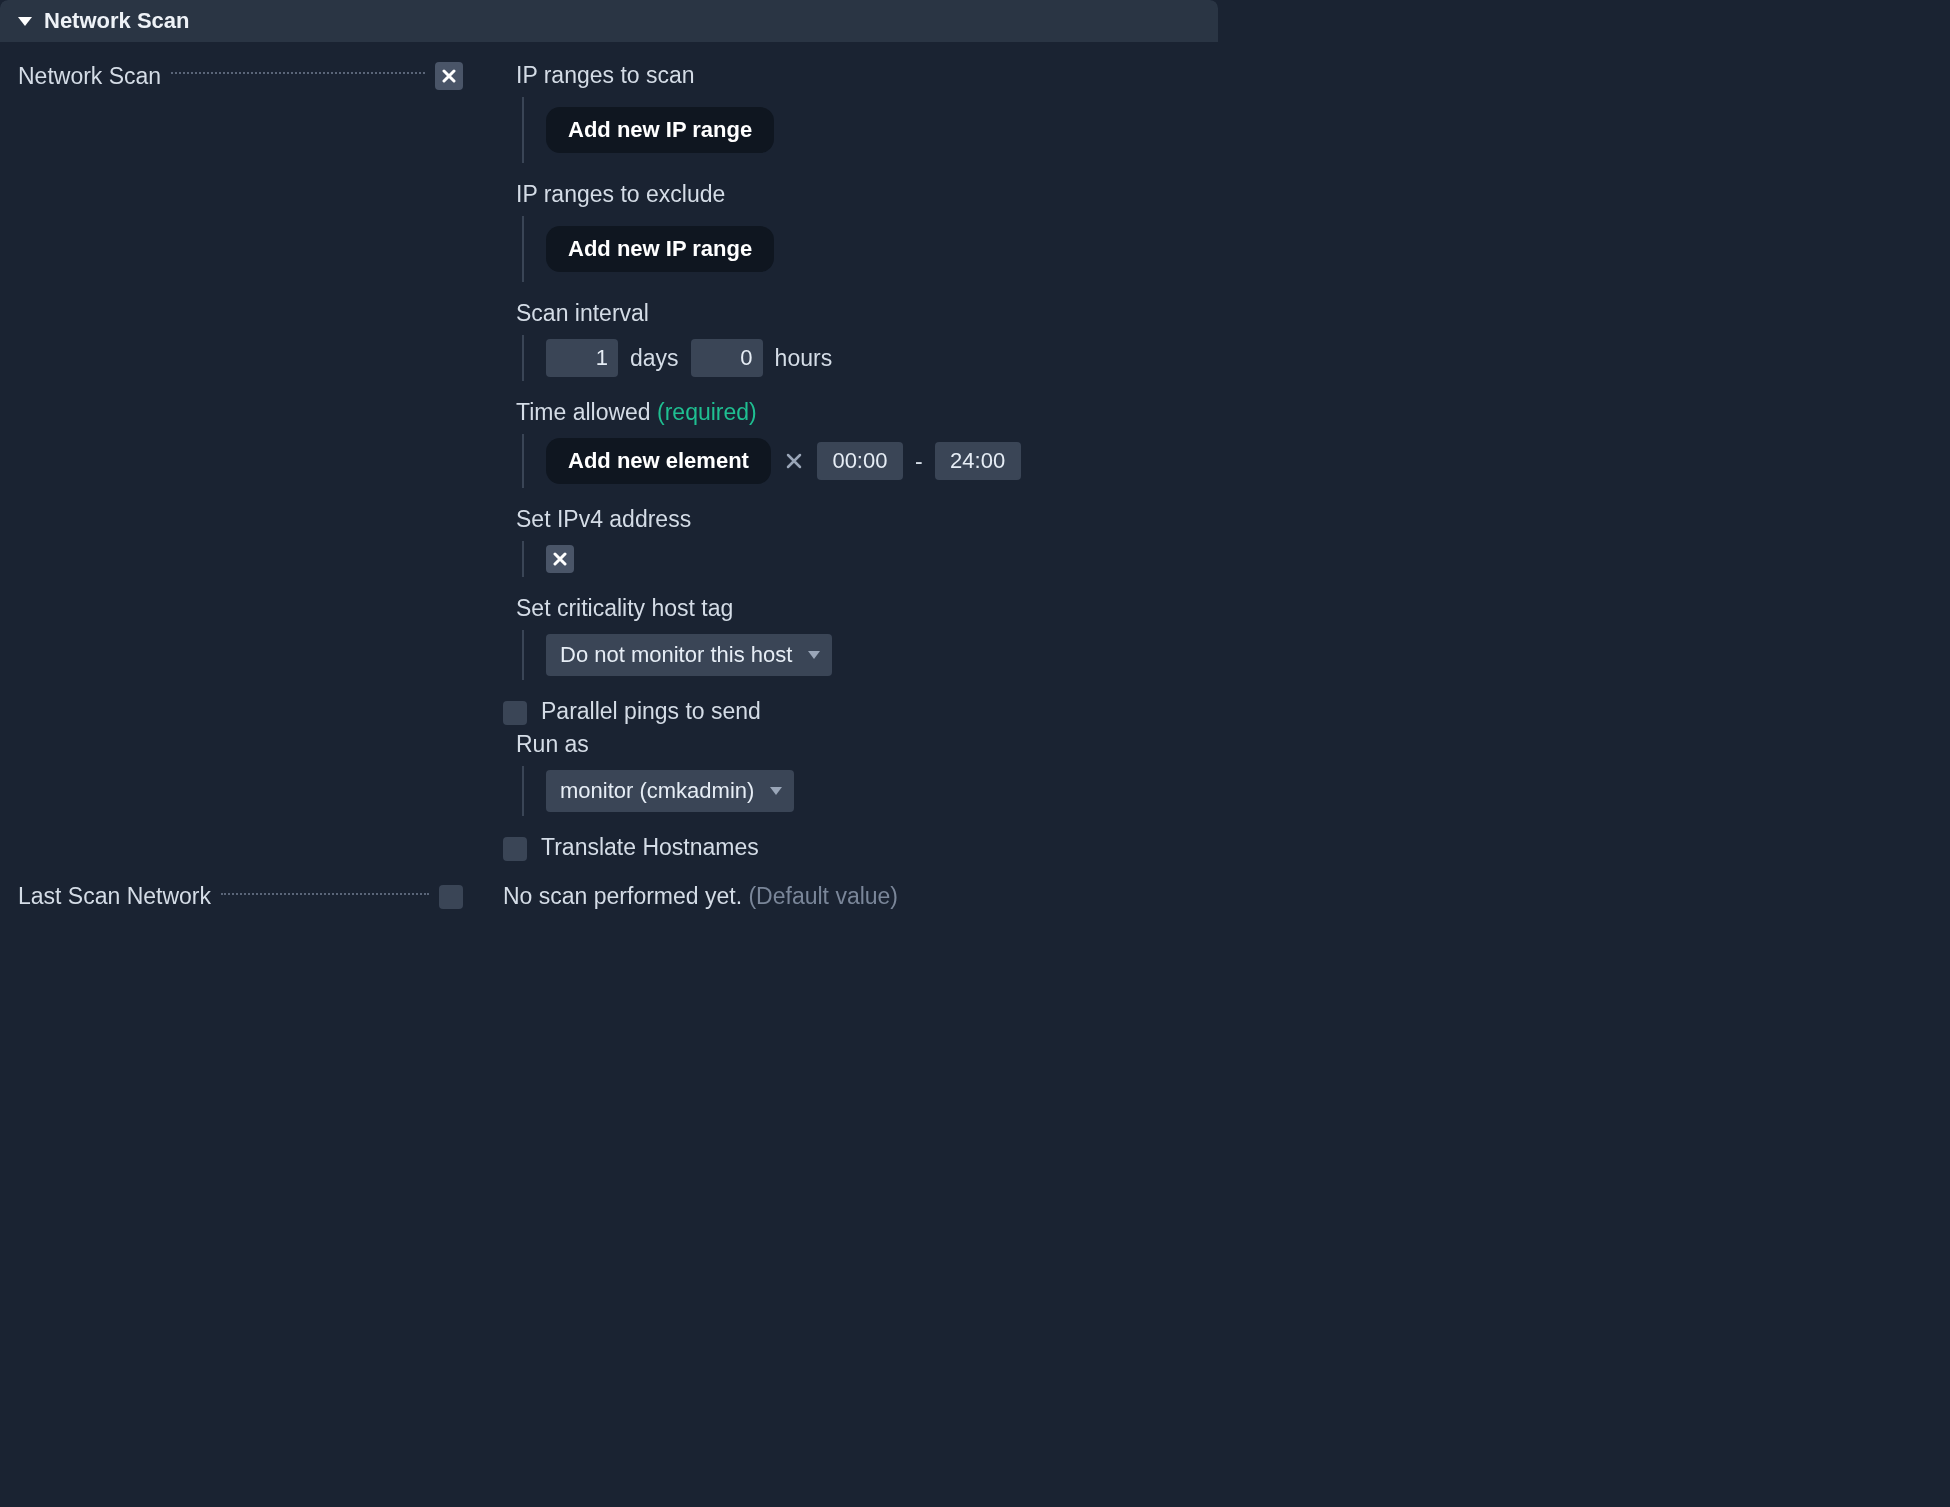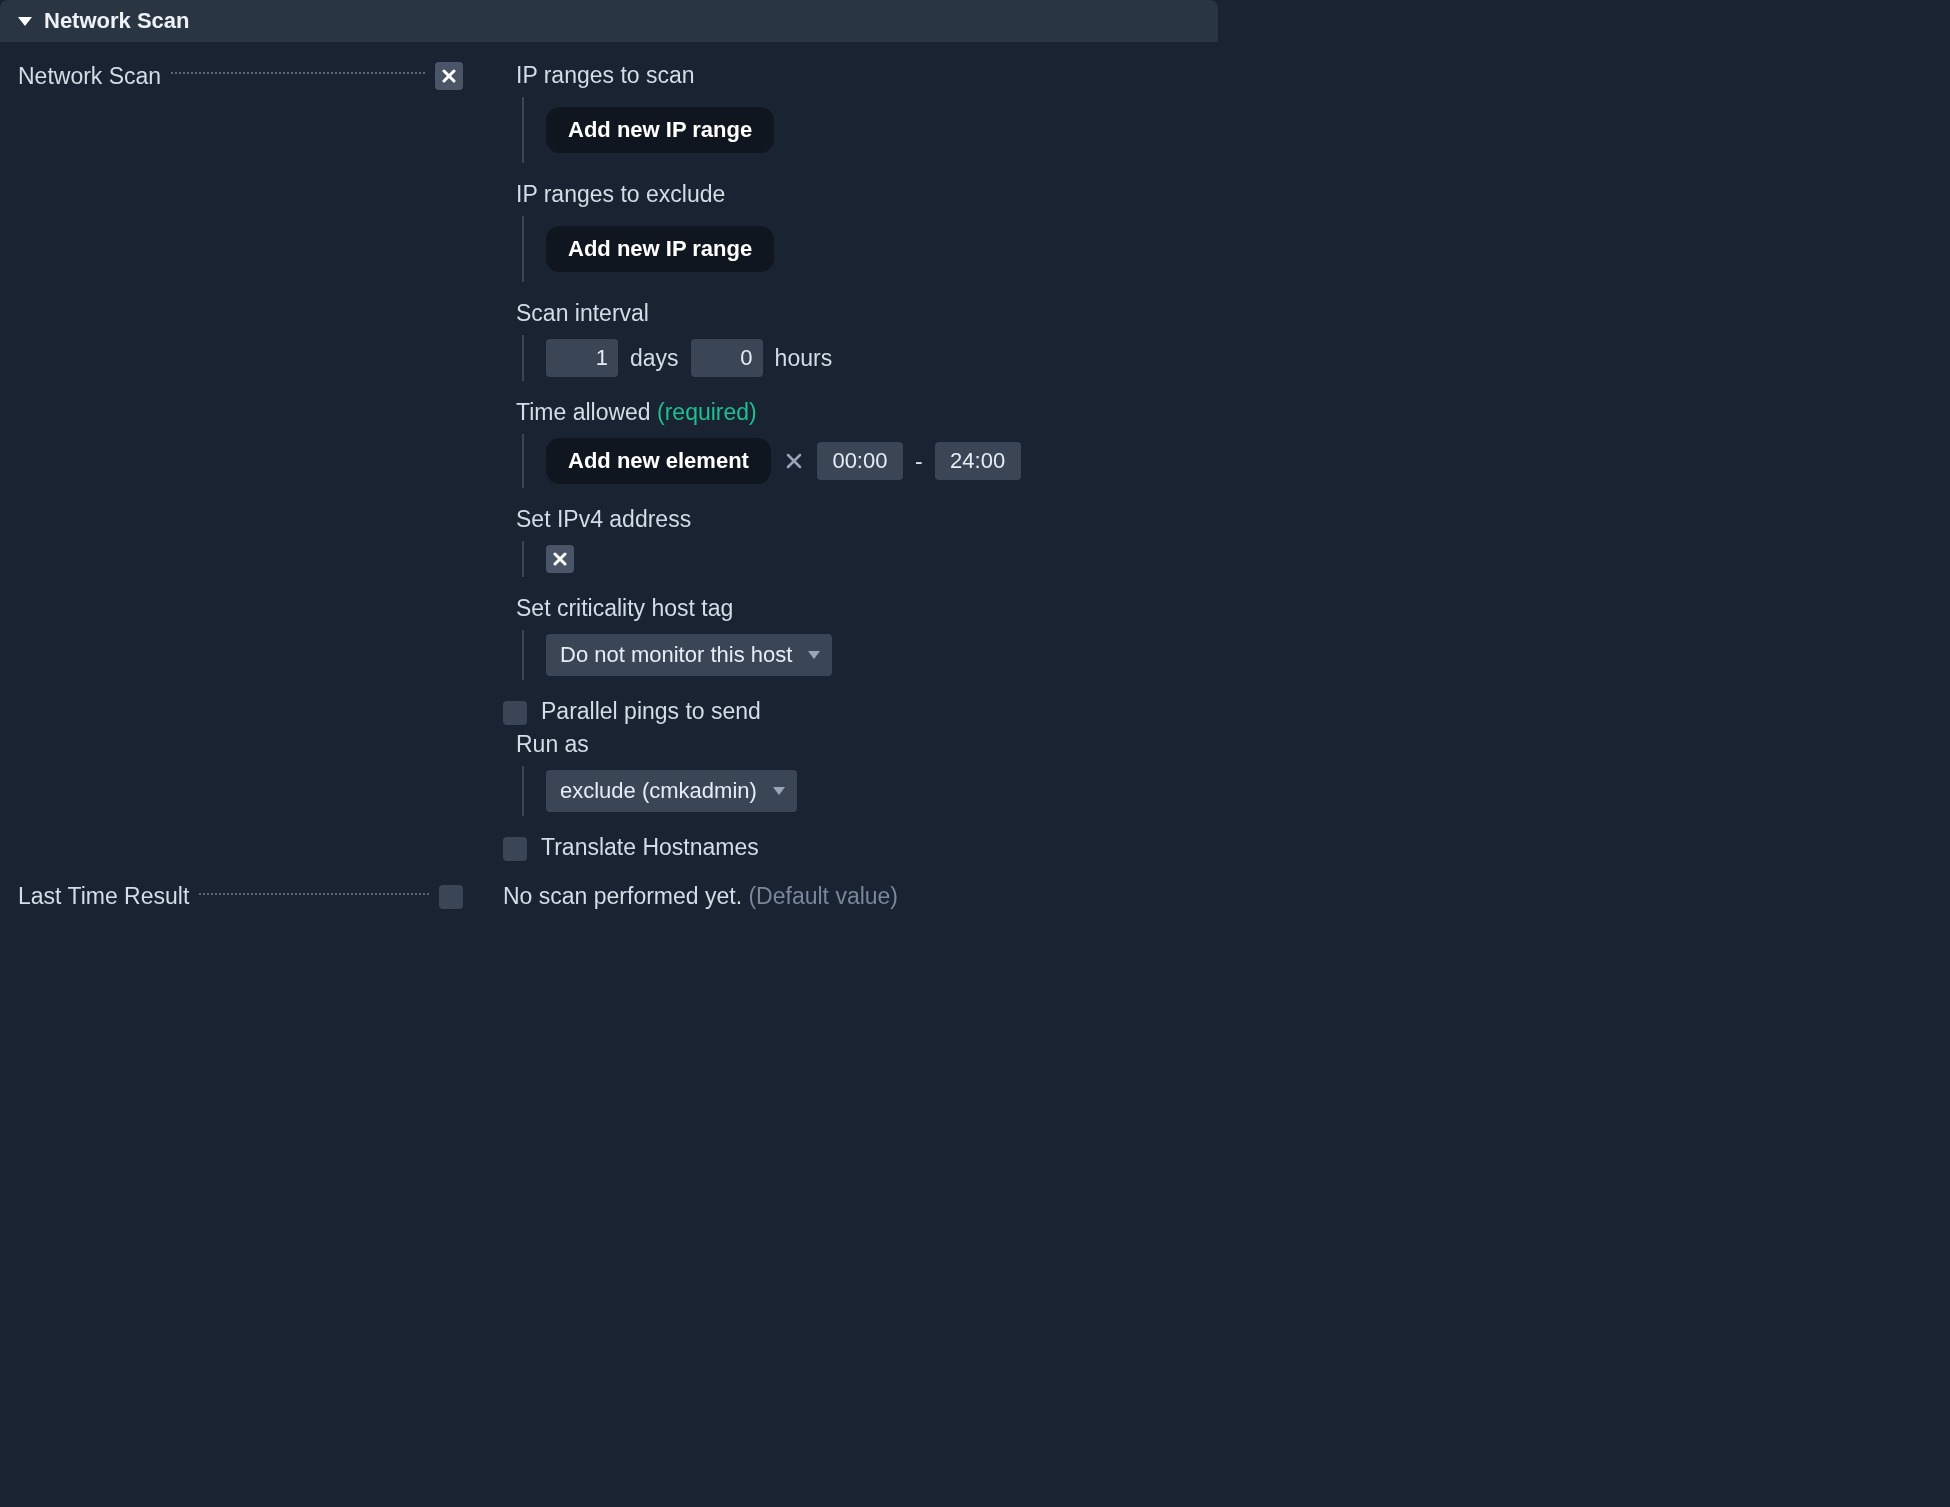--- a/index.html
+++ b/index.html
@@ -232,37 +232,37 @@
 
     <div class="checkbox-row">
       <span class="checkbox"></span>
       <span>Parallel pings to send</span>
     </div>
 
     <div class="field-block" style="margin-top:4px;">
       <div class="field-label">Run as</div>
       <div class="indent tight">
         <span class="select">
-          <span>exclude (cmkadmin)</span>
+          <span>monitor (cmkadmin)</span>
           <span class="caret"></span>
         </span>
       </div>
     </div>
 
     <div class="checkbox-row">
       <span class="checkbox"></span>
       <span>Translate Hostnames</span>
     </div>
 
   </div>
 </div>
 
 <div class="result-row">
   <div class="result-left">
-    <span class="label-text">Last Time Result</span>
+    <span class="label-text">Last Scan Network</span>
     <span class="dots"></span>
     <span class="checkbox"></span>
   </div>
   <div>
     <span>No scan performed yet.</span>
     <span class="muted">(Default value)</span>
   </div>
 </div>
 
 </body></html>

